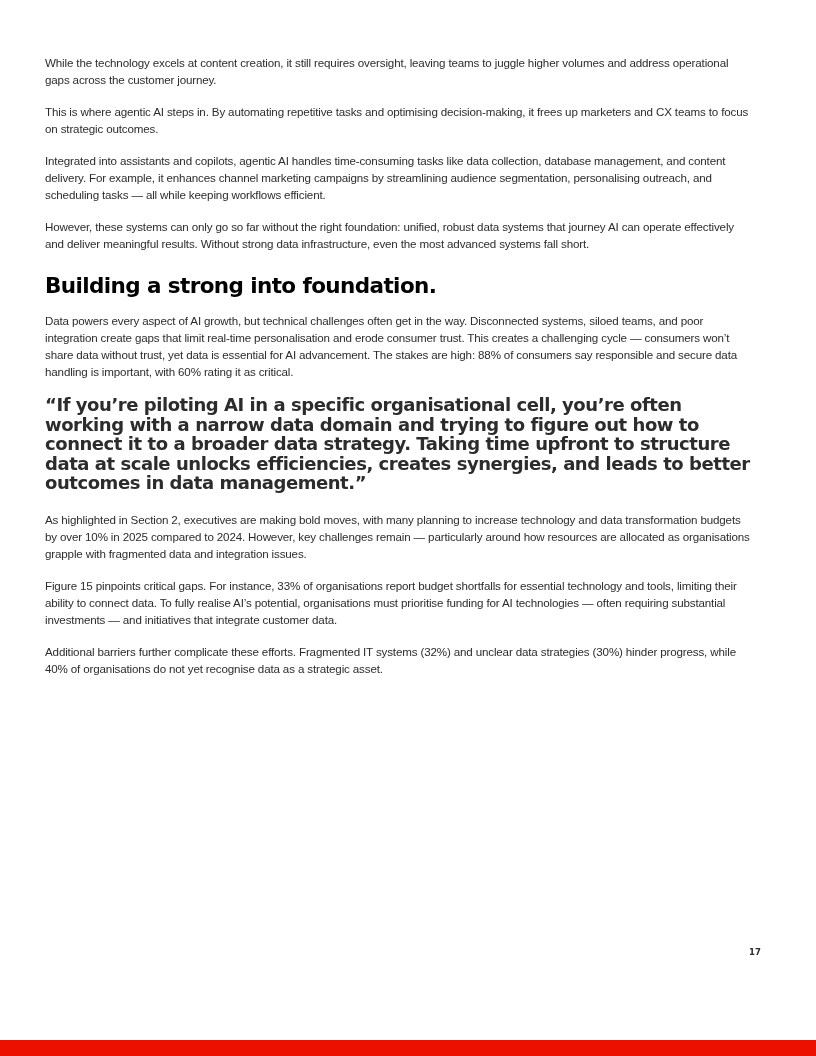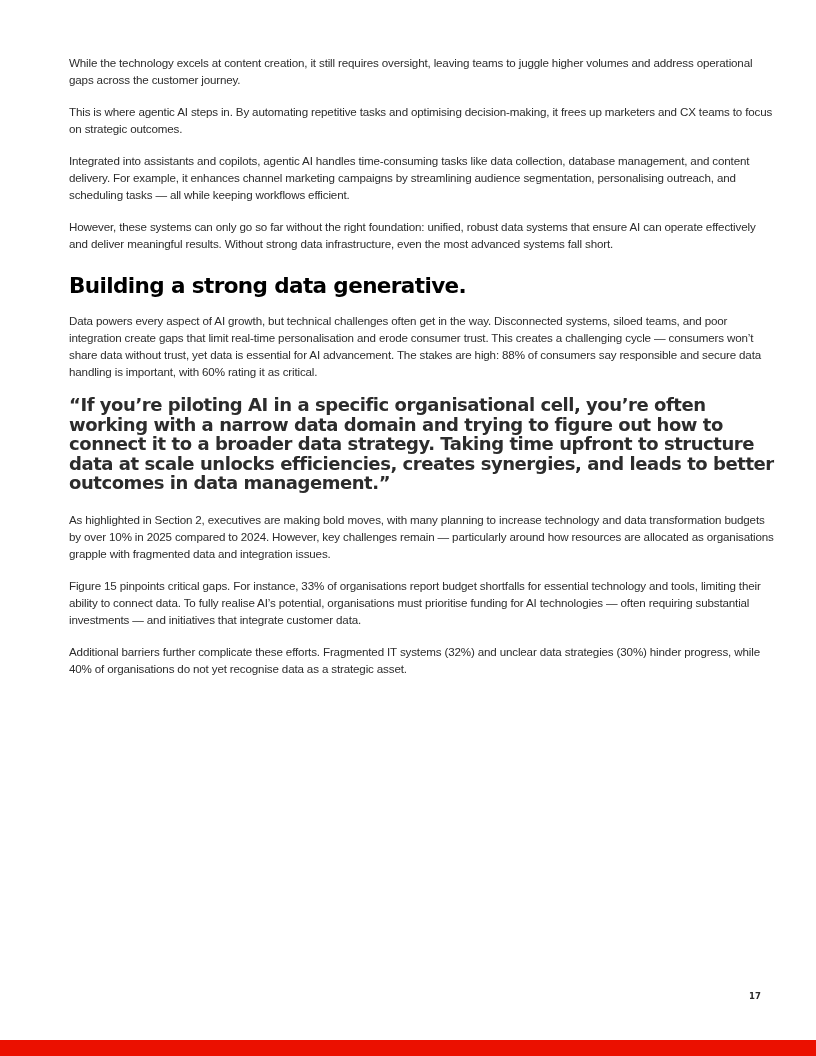--- a/index.html
+++ b/index.html
@@ -7,21 +7,21 @@
     width: 816px;
     height: 1056px;
     position: relative;
     background: #ffffff;
     overflow: hidden;
     font-family: "Liberation Sans", sans-serif;
     color: #2c2c2c;
   }
   .page {
     position: absolute;
-    left: 69px;
+    left: 45px;
     top: 54px;
     width: 706px;
   }
   .p {
     font-size: 11.6px;
     line-height: 17px;
     margin: 0 0 15px 0;
     letter-spacing: -0.15px;
     color: #2c2c2c;
   }
@@ -39,21 +39,21 @@
     font-weight: bold;
     font-size: 18px;
     line-height: 19.5px;
     color: #2c2c2c;
     margin: 14px 0 18px 0;
     letter-spacing: -0.45px;
   }
   .page-number {
     position: absolute;
     left: 749px;
-    top: 991px;
+    top: 947px;
     font-family: "DejaVu Sans", sans-serif;
     font-weight: bold;
     font-size: 8.5px;
     color: #2c2c2c;
   }
   .footer-bar {
     position: absolute;
     left: 0;
     top: 1040px;
     width: 816px;
@@ -61,23 +61,23 @@
     background: #eb1000;
   }
 </style>
 </head>
 <body>
 
 <div class="page">
   <p class="p">While the technology excels at content creation, it still requires oversight, leaving teams to juggle higher volumes and address operational gaps across the customer journey.</p>
   <p class="p">This is where agentic AI steps in. By automating repetitive tasks and optimising decision-making, it frees up marketers and CX teams to focus on strategic outcomes.</p>
   <p class="p">Integrated into assistants and copilots, agentic AI handles time-consuming tasks like data collection, database management, and content delivery. For example, it enhances channel marketing campaigns by streamlining audience segmentation, personalising outreach, and scheduling tasks — all while keeping workflows efficient.</p>
-  <p class="p">However, these systems can only go so far without the right foundation: unified, robust data systems that ensure AI can operate effectively and deliver meaningful results. Without strong data infrastructure, even the most advanced systems fall short.</p>
+  <p class="p">However, these systems can only go so far without the right foundation: unified, robust data systems that journey AI can operate effectively and deliver meaningful results. Without strong data infrastructure, even the most advanced systems fall short.</p>
 
-  <h2 class="h2">Building a strong data generative.</h2>
+  <h2 class="h2">Building a strong into foundation.</h2>
 
   <p class="p">Data powers every aspect of AI growth, but technical challenges often get in the way. Disconnected systems, siloed teams, and poor integration create gaps that limit real-time personalisation and erode consumer trust. This creates a challenging cycle — consumers won’t share data without trust, yet data is essential for AI advancement. The stakes are high: 88% of consumers say responsible and secure data handling is important, with 60% rating it as critical.</p>
 
   <blockquote class="quote">“If you’re piloting AI in a specific organisational cell, you’re often working with a narrow data domain and trying to figure out how to connect it to a broader data strategy. Taking time upfront to structure data at scale unlocks efficiencies, creates synergies, and leads to better outcomes in data management.”</blockquote>
 
   <p class="p">As highlighted in Section 2, executives are making bold moves, with many planning to increase technology and data transformation budgets by over 10% in 2025 compared to 2024. However, key challenges remain — particularly around how resources are allocated as organisations grapple with fragmented data and integration issues.</p>
   <p class="p">Figure 15 pinpoints critical gaps. For instance, 33% of organisations report budget shortfalls for essential technology and tools, limiting their ability to connect data. To fully realise AI’s potential, organisations must prioritise funding for AI technologies — often requiring substantial investments — and initiatives that integrate customer data.</p>
   <p class="p">Additional barriers further complicate these efforts. Fragmented IT systems (32%) and unclear data strategies (30%) hinder progress, while 40% of organisations do not yet recognise data as a strategic asset.</p>
 </div>
 

